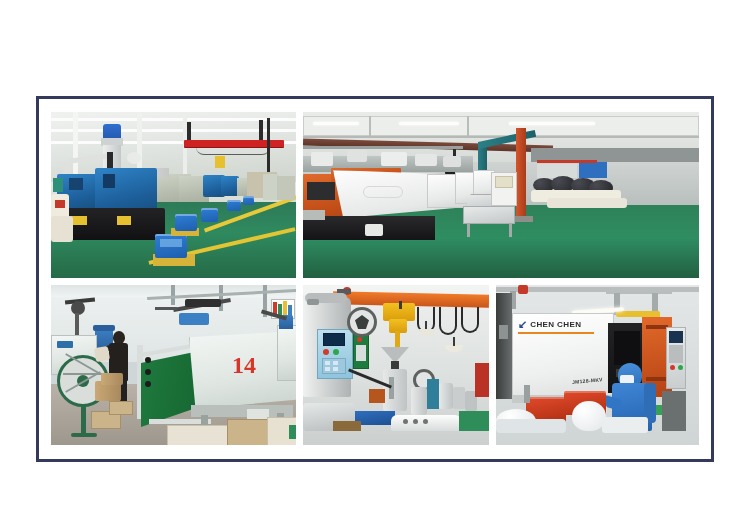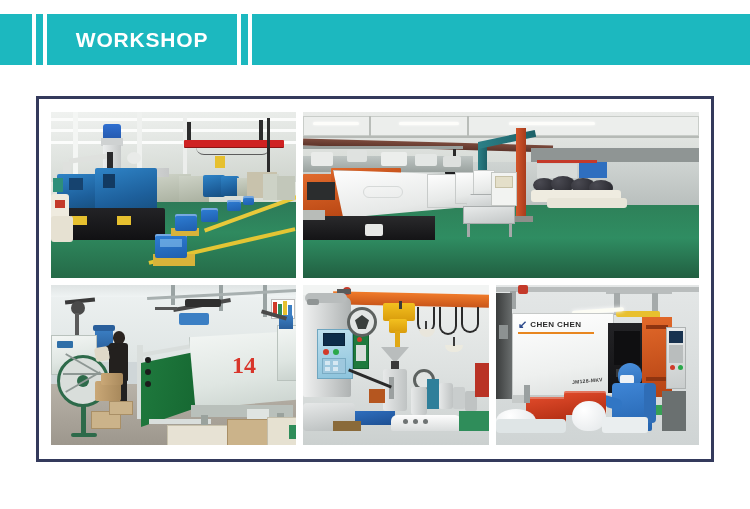--- a/index.html
+++ b/index.html
@@ -187,33 +187,20 @@
   .p5 .whitebag { background: radial-gradient(circle at 35% 30%,#ffffff,#e2e6e8);
     border-radius:50% 50% 45% 45%; }
   .p5 .greenbit { background:#37a055; }
   .p5 .frame-steel { background:#b9bdbd; }
 </style>
 </head>
 <body>
 
 <div id="page">
 
-  <div class="header">
-    <div class="hseg hseg-a" style="background: rgb(28, 184, 191);"></div>
-    <div class="hgap"></div>
-    <div class="hseg hseg-b" style="background: rgb(28, 184, 191);"></div>
-    <div class="hgap"></div>
-    <div class="hseg hseg-title" style="background: rgb(28, 184, 191);">
-      <span class="title-text" style="color: rgb(255, 255, 255);">WORKSHOP</span>
-    </div>
-    <div class="hgap"></div>
-    <div class="hseg hseg-c" style="background: rgb(28, 184, 191);"></div>
-    <div class="hgap"></div>
-    <div class="hseg hseg-rest" style="background: rgb(28, 184, 191);"></div>
-  </div>
 
   <div class="frame" style="border-color: rgb(52, 58, 92);">
     <div class="grid">
 
       <div class="row row-top">
 
         <div class="photo p1">
           <div class="sc">
             <div class="el ceil"></div>
             <div class="el ceilbeam" style="left:0;top:6px;width:100%"></div>

